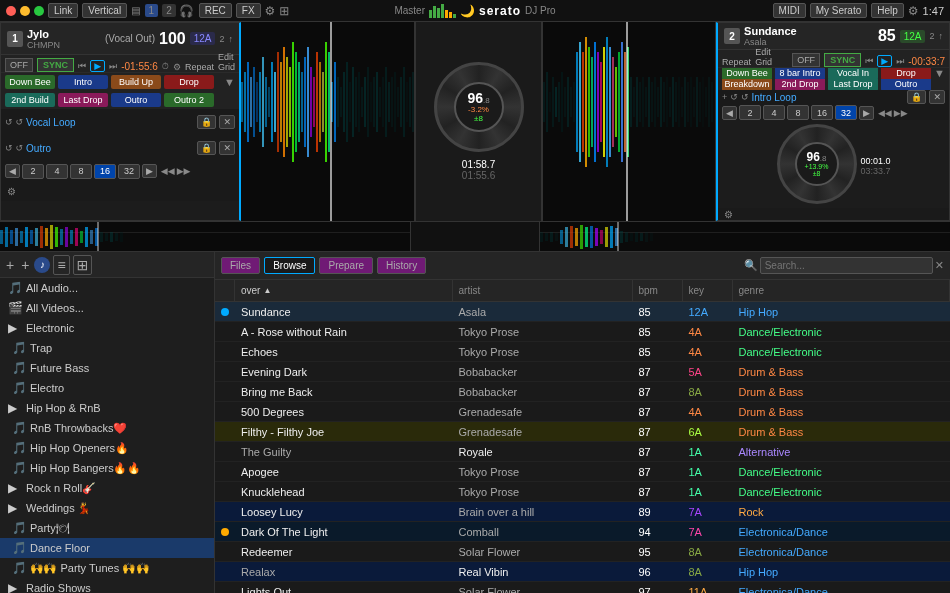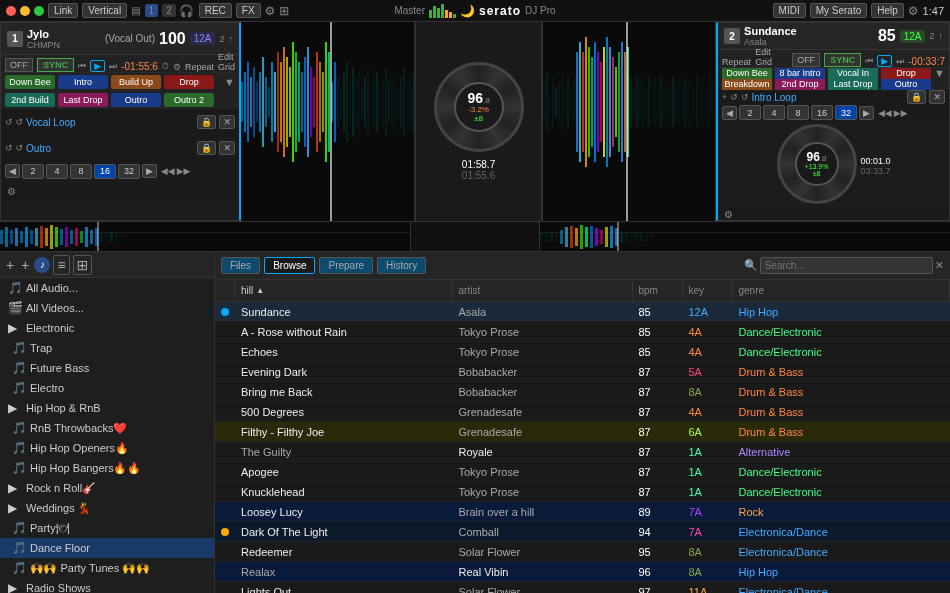--- a/index.html
+++ b/index.html
@@ -299,21 +299,21 @@
     .library-toolbar {
       height: 28px;
       background: #252525;
       display: flex;
       align-items: center;
       padding: 0 6px;
       gap: 4px;
       border-bottom: 1px solid #333;
     }
     .lib-tab {
-      background: #0c4a6e;
+      background: #701a75;
       border: 1px solid #555;
       color: #aaa;
       font-size: 10px;
       padding: 2px 8px;
       cursor: pointer;
       border-radius: 2px;
     }
     .lib-tab.active { background: #1a1a1a; color: #fff; border-color: #0af; }
     .search-box {
       flex: 1;
@@ -991,21 +991,21 @@
         <span style="font-size:11px;color:#888;">🔍</span>
         <input class="search-input" type="text" placeholder="Search..." style="">
         <span style="font-size:11px;color:#888;cursor:pointer;">✕</span>
       </div>
     </div>
 
     <div class="track-table">
       <div class="track-header">
         <div class="th-cell"></div>
         <div class="th-cell sorted">
-          <span>hill</span>
+          <span>over</span>
           <span class="sort-arrow">▲</span>
         </div>
         <div class="th-cell">
           <span>artist</span>
         </div>
         <div class="th-cell">
           <span>bpm</span>
         </div>
         <div class="th-cell">
           <span>key</span>

